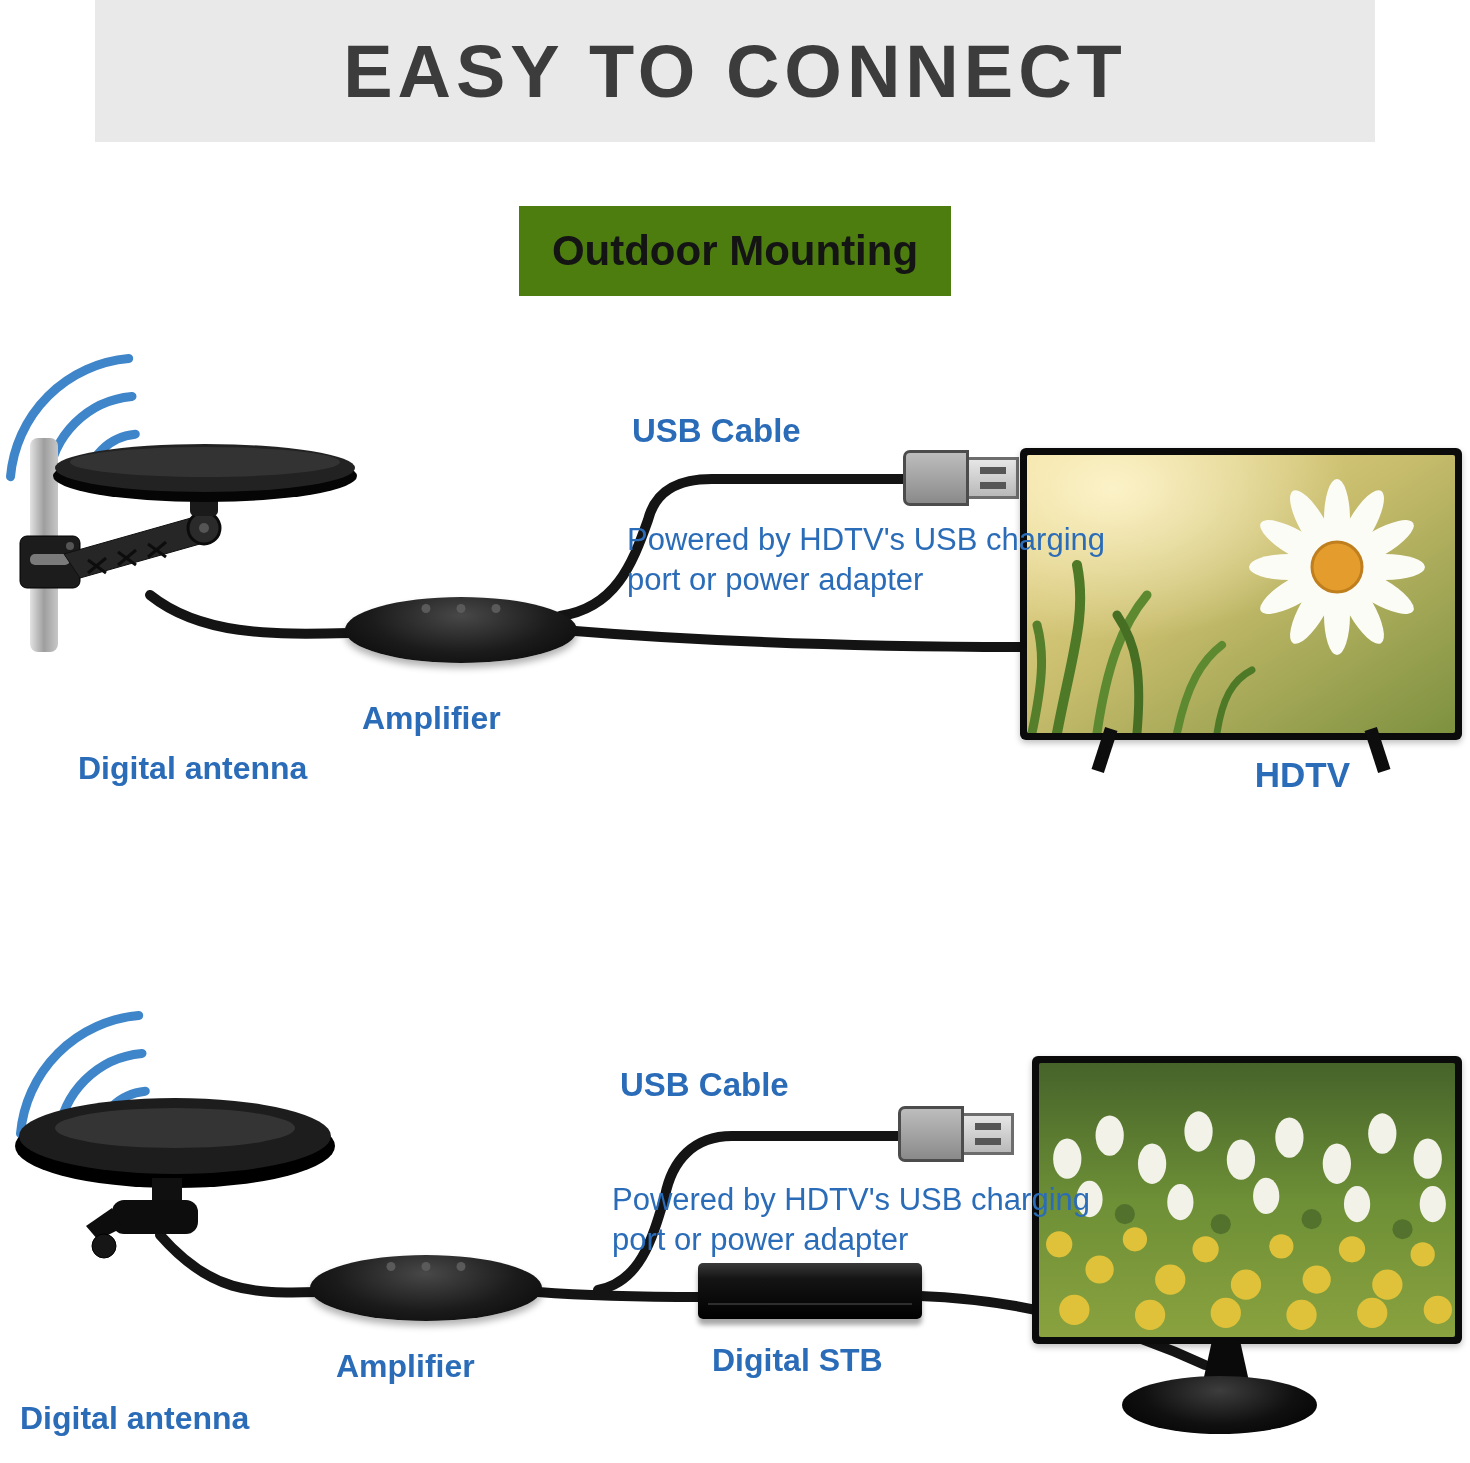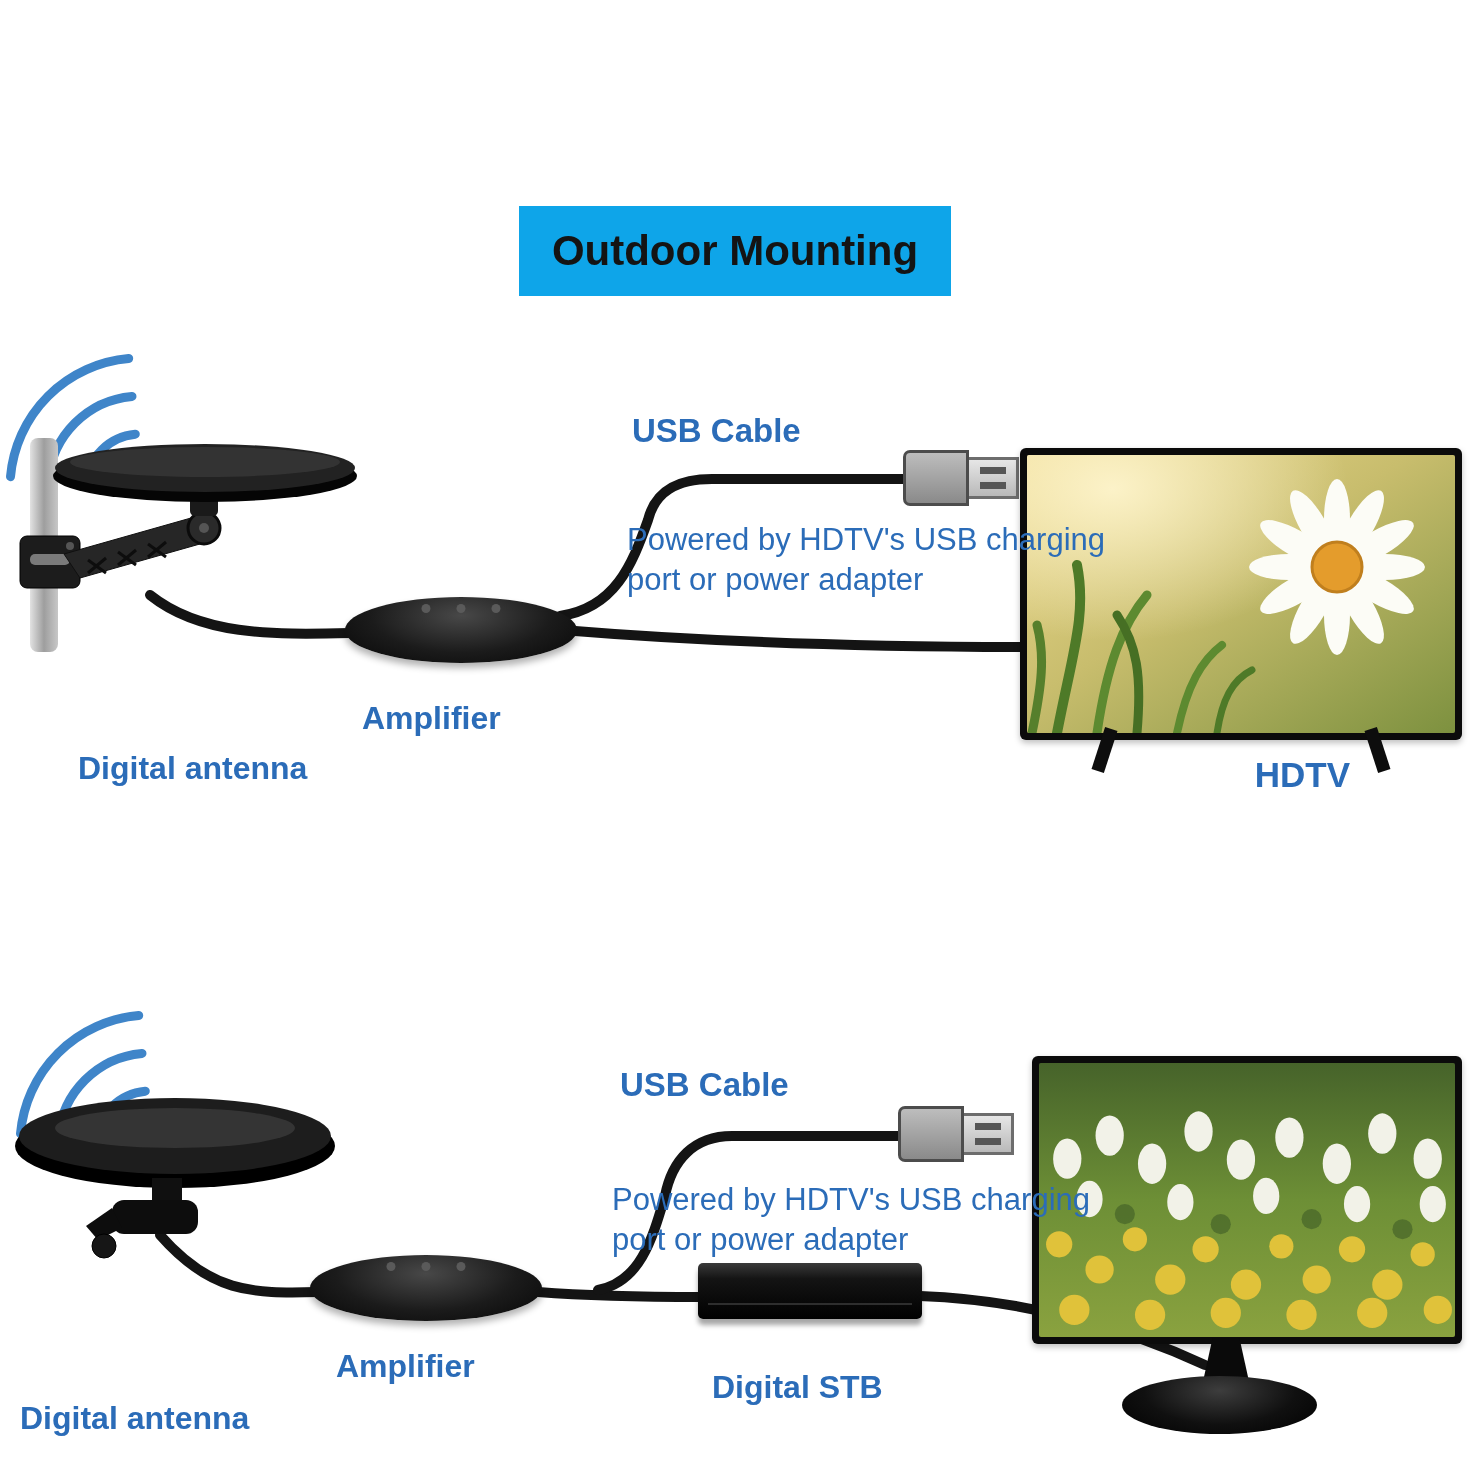--- a/index.html
+++ b/index.html
@@ -6,21 +6,21 @@
   html,body { background:#ffffff; font-family:"Liberation Sans", sans-serif; }
   .page { position:relative; width:1470px; height:1463px; background:#fff; overflow:hidden; }
   .abs { position:absolute; }
 
   
   .title-banner { left:95px; top:0; width:1280px; height:142px; background:#e9e9e9;
                   display:flex; align-items:center; justify-content:center; }
   .title-banner h1 { font-size:74px; font-weight:800; letter-spacing:5px; color:#3c3c3c; white-space:nowrap; }
 
   
-  .section-heading { width:432px; height:90px; background:#0ea5e9;
+  .section-heading { width:432px; height:90px; background:#4d7c0f;
                      display:flex; align-items:center; justify-content:center;
                      font-size:42px; font-weight:700; color:#141414; }
 
   
   .blue-label { color:var(--label-blue, #2b6cb8); font-weight:600; white-space:nowrap; font-size:33px;text-align:right; }
   .powered { color:var(--label-blue, #2b6cb8); font-weight:400; font-size:31px; line-height:1.28; }
 
   
   .amplifier { width:232px; height:66px; border-radius:50%;
                background:radial-gradient(ellipse at 50% 28%, #484848 0%, #1b1b1b 55%, #060606 100%);
@@ -57,20 +57,23 @@
          box-shadow:0 6px 5px rgba(0,0,0,.35); }
   .stb .panel-line { position:absolute; left:10px; right:10px; bottom:14px; height:2px; background:#2e2e2e; }
 
   svg { overflow:visible; }
 </style>
 </head>
 <body>
 
 <div class="page">
 
+  <header class="abs title-banner">
+    <h1>EASY TO CONNECT</h1>
+  </header>
 
   <div class="abs section-heading" style="left:519px; top:206px;">
     <span>Outdoor Mounting</span>
   </div>
 
   <svg class="abs" style="left:0; top:330px;" width="1470" height="520">
     <path d="M 150 265 C 200 305, 270 305, 350 303" fill="none" stroke="#141414" stroke-width="10" stroke-linecap="round"></path>
     <path d="M 560 286 C 615 278, 632 235, 648 190 C 655 162, 676 149, 712 149 L 908 149" fill="none" stroke="#141414" stroke-width="10" stroke-linecap="round"></path>
     <path d="M 562 300 C 720 313, 880 317, 1030 317" fill="none" stroke="#141414" stroke-width="10" stroke-linecap="round"></path>
   </svg>
@@ -279,16 +282,16 @@
   </div>
   <div class="abs monitor-neck" style="left:1202px; top:1338px;"></div>
   <div class="abs monitor-base" style="left:1122px; top:1376px;"></div>
 
   <div class="abs blue-label" style="left:620px; top:1066px;">USB Cable</div>
   <div class="abs powered" style="left:612px; top:1180px;">
     <div>Powered by HDTV's USB charging</div>
     <div>port or power adapter</div>
   </div>
   <div class="abs blue-label" style="left:336px; top:1348px; font-size:32px;">Amplifier</div>
-  <div class="abs blue-label" style="left:712px; top:1342px; font-size:32px;margin-top:27px;">Digital STB</div>
+  <div class="abs blue-label" style="left:712px; top:1342px; font-size:32px;">Digital STB</div>
   <div class="abs blue-label" style="left:20px; top:1400px; font-size:32px;">Digital antenna</div>
 
 </div>
 
 </body></html>

